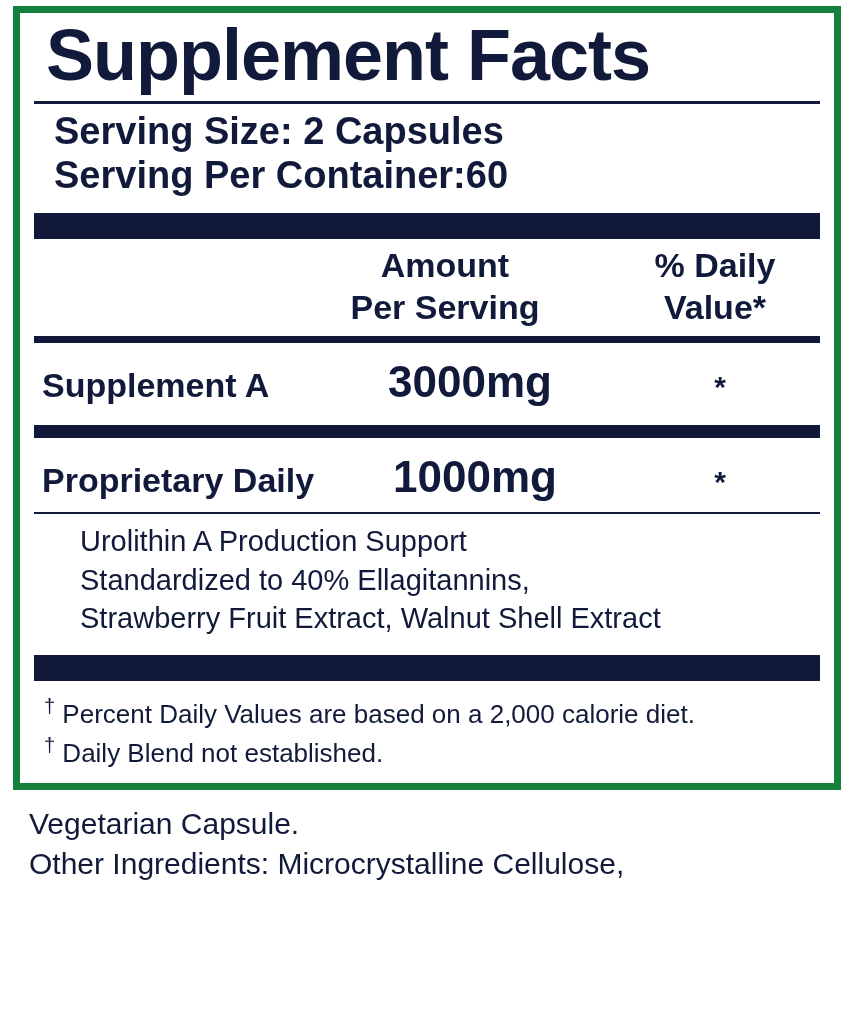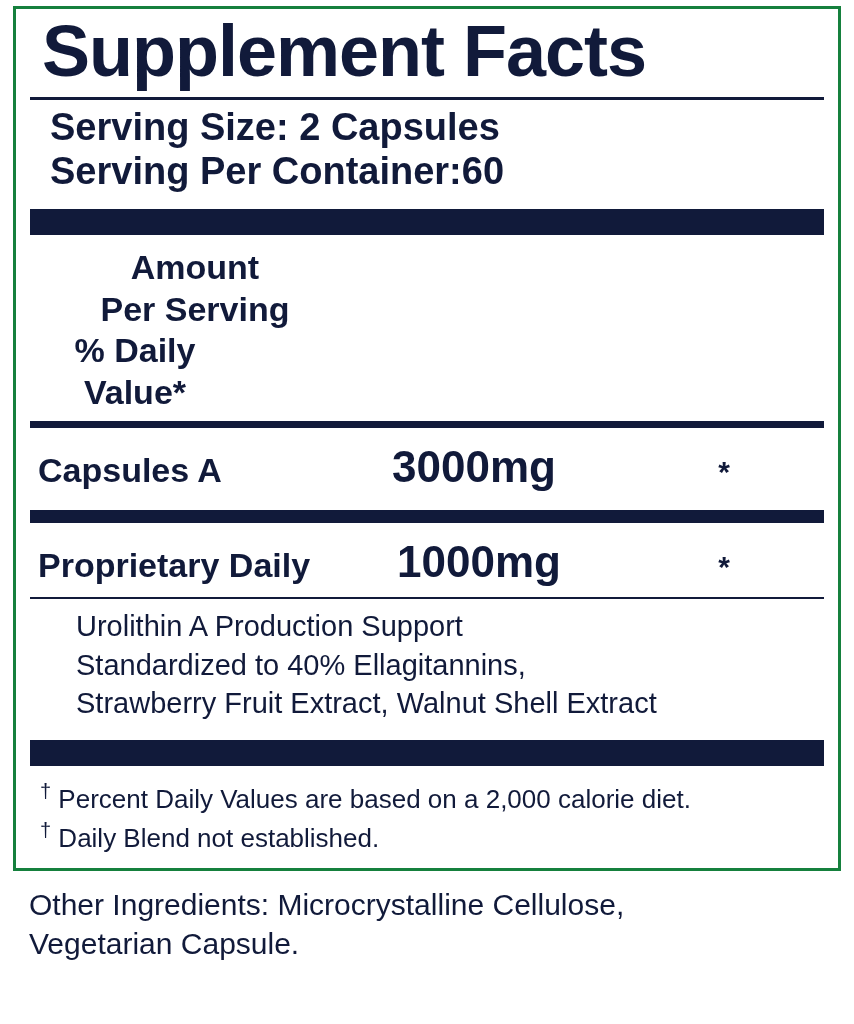--- a/index.html
+++ b/index.html
@@ -15,21 +15,21 @@
     -webkit-font-smoothing: antialiased;
   }
   .label-wrap {
     position: relative;
     width: 854px;
     height: 1024px;
     box-sizing: border-box;
     padding: 6px 10px 0 10px;
   }
   .panel {
-    border: 3px solid #15803d;
+    border: 7px solid #15803d;
     box-sizing: border-box;
     width: 828px;
     margin: 0 auto;
     padding: 0 14px 12px 14px;
     background: #ffffff;
   }
   .title {
     font-size: 72px;
     font-weight: bold;
     line-height: 1.0;
@@ -61,22 +61,21 @@
   }
   .bar-bottom {
     height: 26px;
     background: #111a3a;
     margin: 14px 0 0 0;
   }
   .hdr-row {
     display: flex;
     justify-content: flex-end;
     align-items: flex-start;
-    padding: 12px 0 4px 0;
-    flex-direction: column;
+    padding: 6px 0 4px 0;
   }
   .hdr-col {
     font-size: 34px;
     font-weight: bold;
     line-height: 1.22;
     text-align: center;
     color: #111a3a;
   }
   .hdr-amount {
     width: 330px;
@@ -181,21 +180,21 @@
       </div>
       <div class="hdr-col hdr-dv">
         <div>% Daily</div>
         <div>Value*</div>
       </div>
     </div>
 
     <div class="rule-med"></div>
 
     <div class="nutrient-row">
-      <div class="nutrient-name">Capsules A</div>
+      <div class="nutrient-name">Supplement A</div>
       <div class="nutrient-amt">3000mg</div>
       <div class="nutrient-dv">*</div>
     </div>
 
     <div class="bar-mid"></div>
 
     <div class="nutrient-row blend">
       <div class="nutrient-name">Proprietary Daily</div>
       <div class="nutrient-amt">1000mg</div>
       <div class="nutrient-dv">*</div>
@@ -218,17 +217,17 @@
       </div>
       <div>
         <span class="dagger">†</span>
         <span>Daily Blend not established.</span>
       </div>
     </div>
 
   </div>
 
   <div class="other">
+    <div>Vegetarian Capsule.</div>
     <div>Other Ingredients:  Microcrystalline Cellulose,</div>
-    <div>Vegetarian Capsule.</div>
   </div>
 
 </div>
 
 </body></html>

